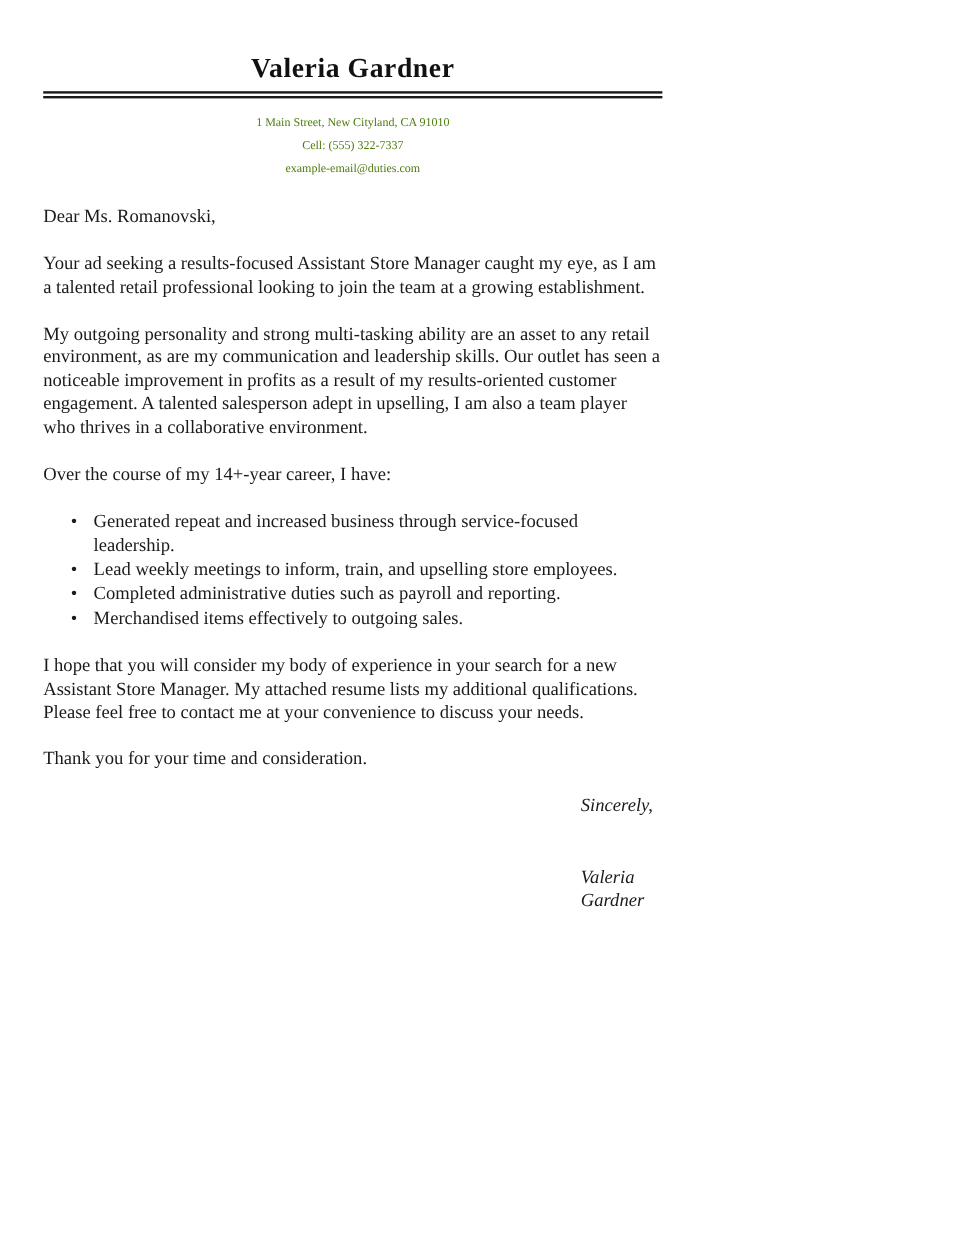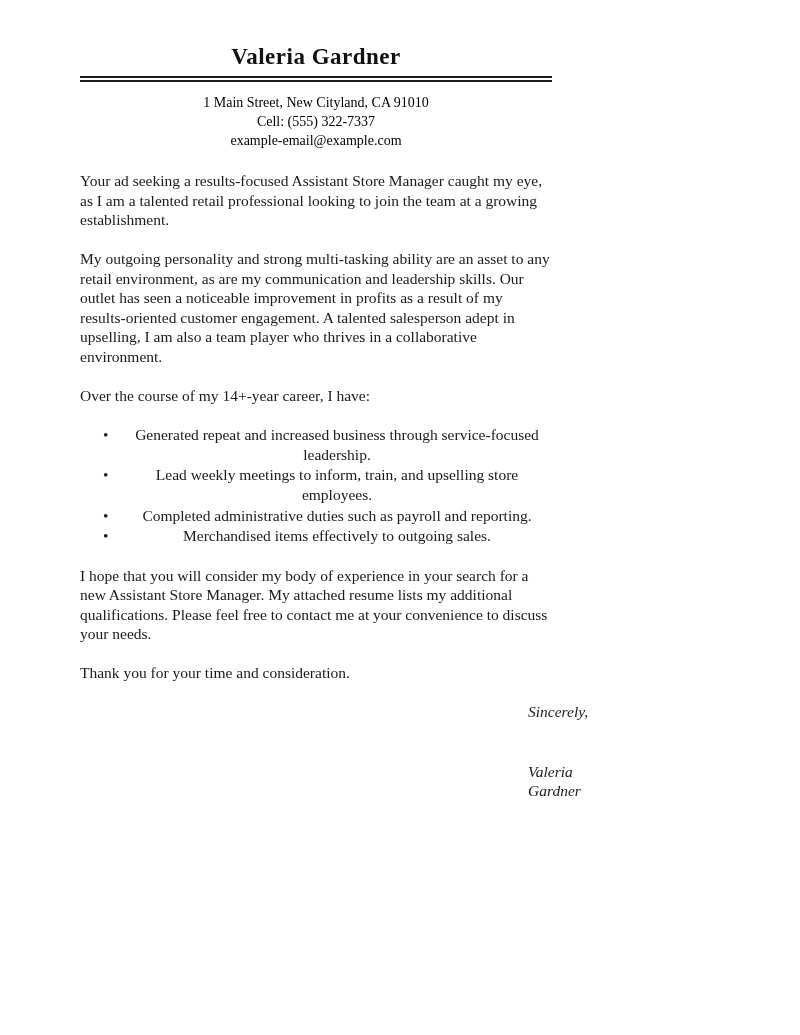--- a/index.html
+++ b/index.html
@@ -13,63 +13,62 @@
     color: #1a1a1a;
     font-family: "Liberation Serif", "DejaVu Serif", serif;
     font-size: 15.5px;
     line-height: 19.5px;
     overflow: hidden;
   }
   .page {
     box-sizing: border-box;
     width: 632px;
     height: 1035px;
-    padding: 44px 80px 0 80px;
+    padding: 44px 80px 0 36px;
     background: #ffffff;
   }
   header.letter-header {
     text-align: center;
   }
   h1.name {
     margin: 0 0 6px 0;
     font-size: 23px;
     line-height: 26px;
     font-weight: bold;
     letter-spacing: 0.5px;
     color: #111111;
   }
   .double-rule {
     height: 2px;
     border-top: 2px solid #1a1a1a;
     border-bottom: 2px solid #1a1a1a;
     margin: 0 0 11px 0;
   }
   .contact {
-    font-size: 14px;
+    font-size: 10px;
     line-height: 19px;
-    color: #000000;
+    color: #4d7c0f;
   }
   .contact div {
     margin: 0;
   }
   main.letter-body {
     margin-top: 21px;
     text-align: left;
   }
   main.letter-body p {
     margin: 0 0 19.5px 0;
   }
   p.salutation {
     margin-bottom: 19.5px;
   }
   ul.achievements {
     list-style: none;
     margin: 0 0 19.5px 0;
     padding: 0 0 0 42px;
-    text-align: center;
   }
   ul.achievements li {
     position: relative;
     line-height: 20.3px;
   }
   ul.achievements li::before {
     content: "\2022";
     position: absolute;
     left: -19px;
     top: 0;
@@ -93,25 +92,26 @@
 <body>
 
 <div class="page">
 
   <header class="letter-header">
     <h1 class="name">Valeria Gardner</h1>
     <div class="double-rule"></div>
     <div class="contact">
       <div>1 Main Street, New Cityland, CA 91010</div>
       <div>Cell: (555) 322-7337</div>
-      <div>example-email@example.com</div>
+      <div>example-email@duties.com</div>
     </div>
   </header>
 
   <main class="letter-body">
+    <p class="salutation">Dear Ms. Romanovski,</p>
 
     <p>Your ad seeking a results-focused Assistant Store Manager caught my eye, as I am a talented retail professional looking to join the team at a growing establishment.</p>
 
     <p>My outgoing personality and strong multi-tasking ability are an asset to any retail environment, as are my communication and leadership skills. Our outlet has seen a noticeable improvement in profits as a result of my results-oriented customer engagement. A talented salesperson adept in upselling, I am also a team player who thrives in a collaborative environment.</p>
 
     <p>Over the course of my 14+-year career, I have:</p>
 
     <ul class="achievements">
       <li>Generated repeat and increased business through service-focused leadership.</li>
       <li>Lead weekly meetings to inform, train, and upselling store employees.</li>

